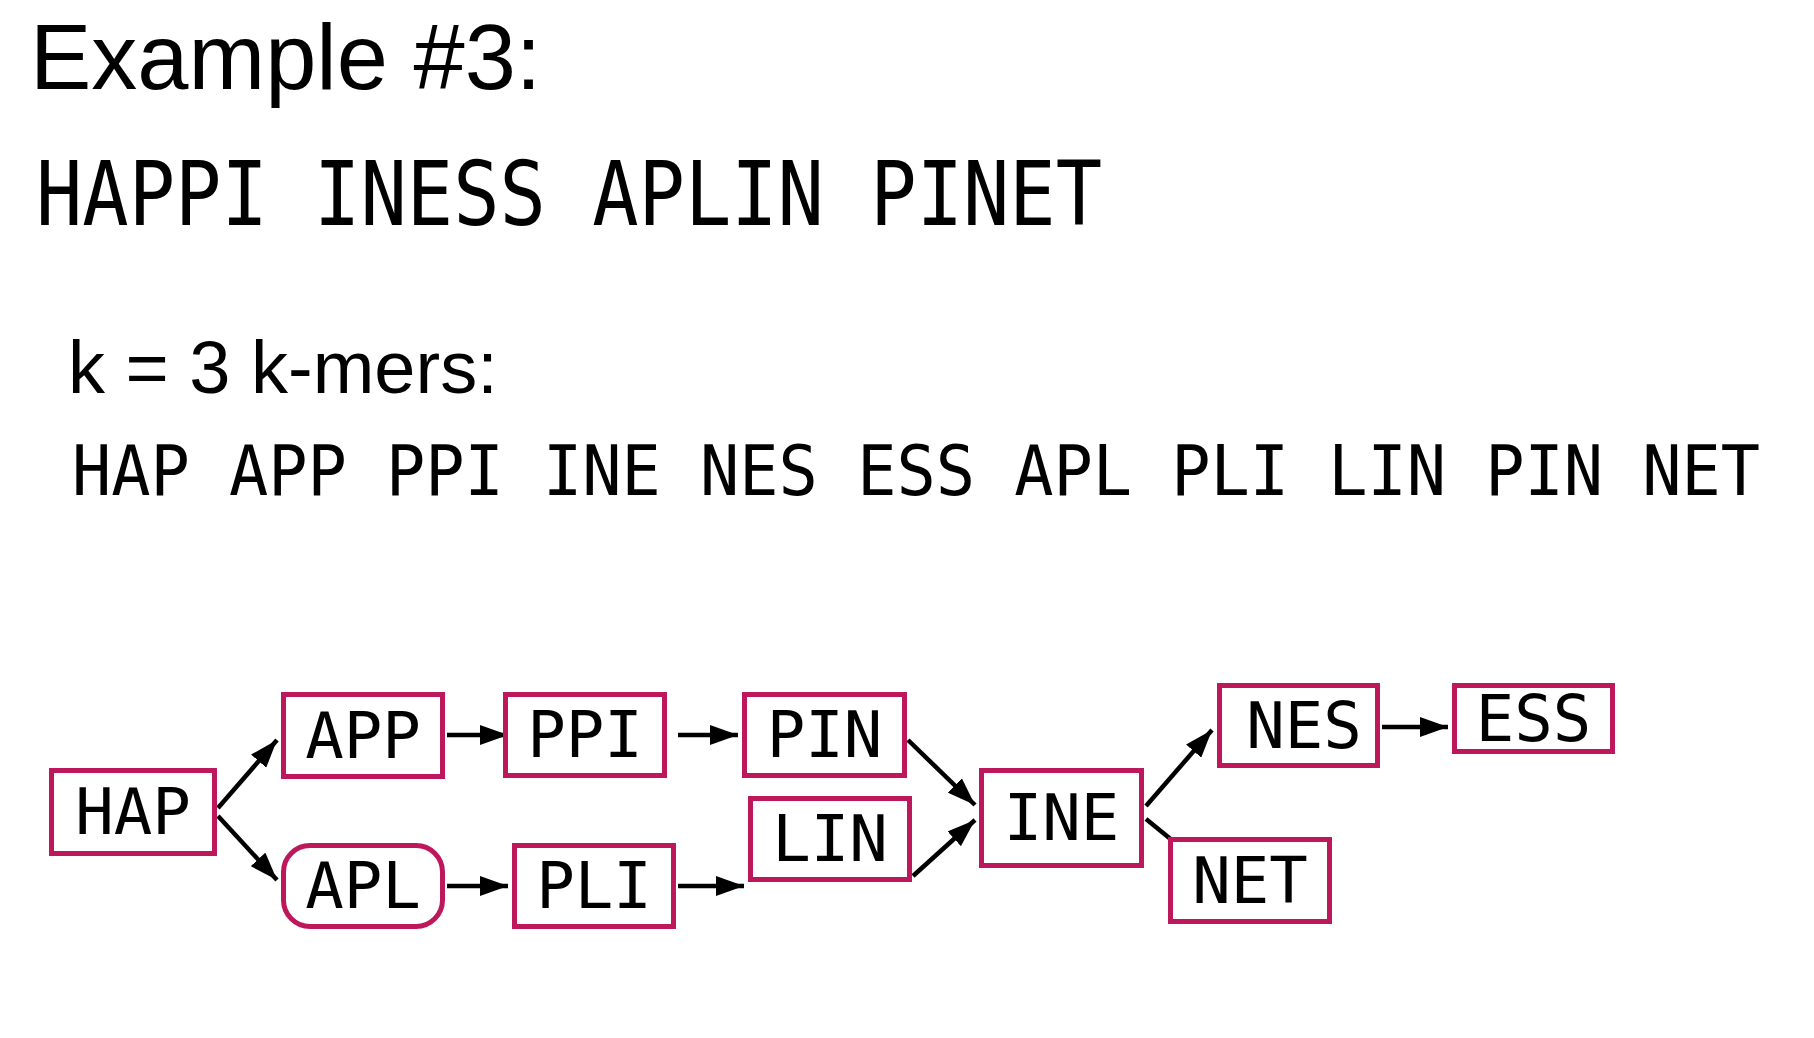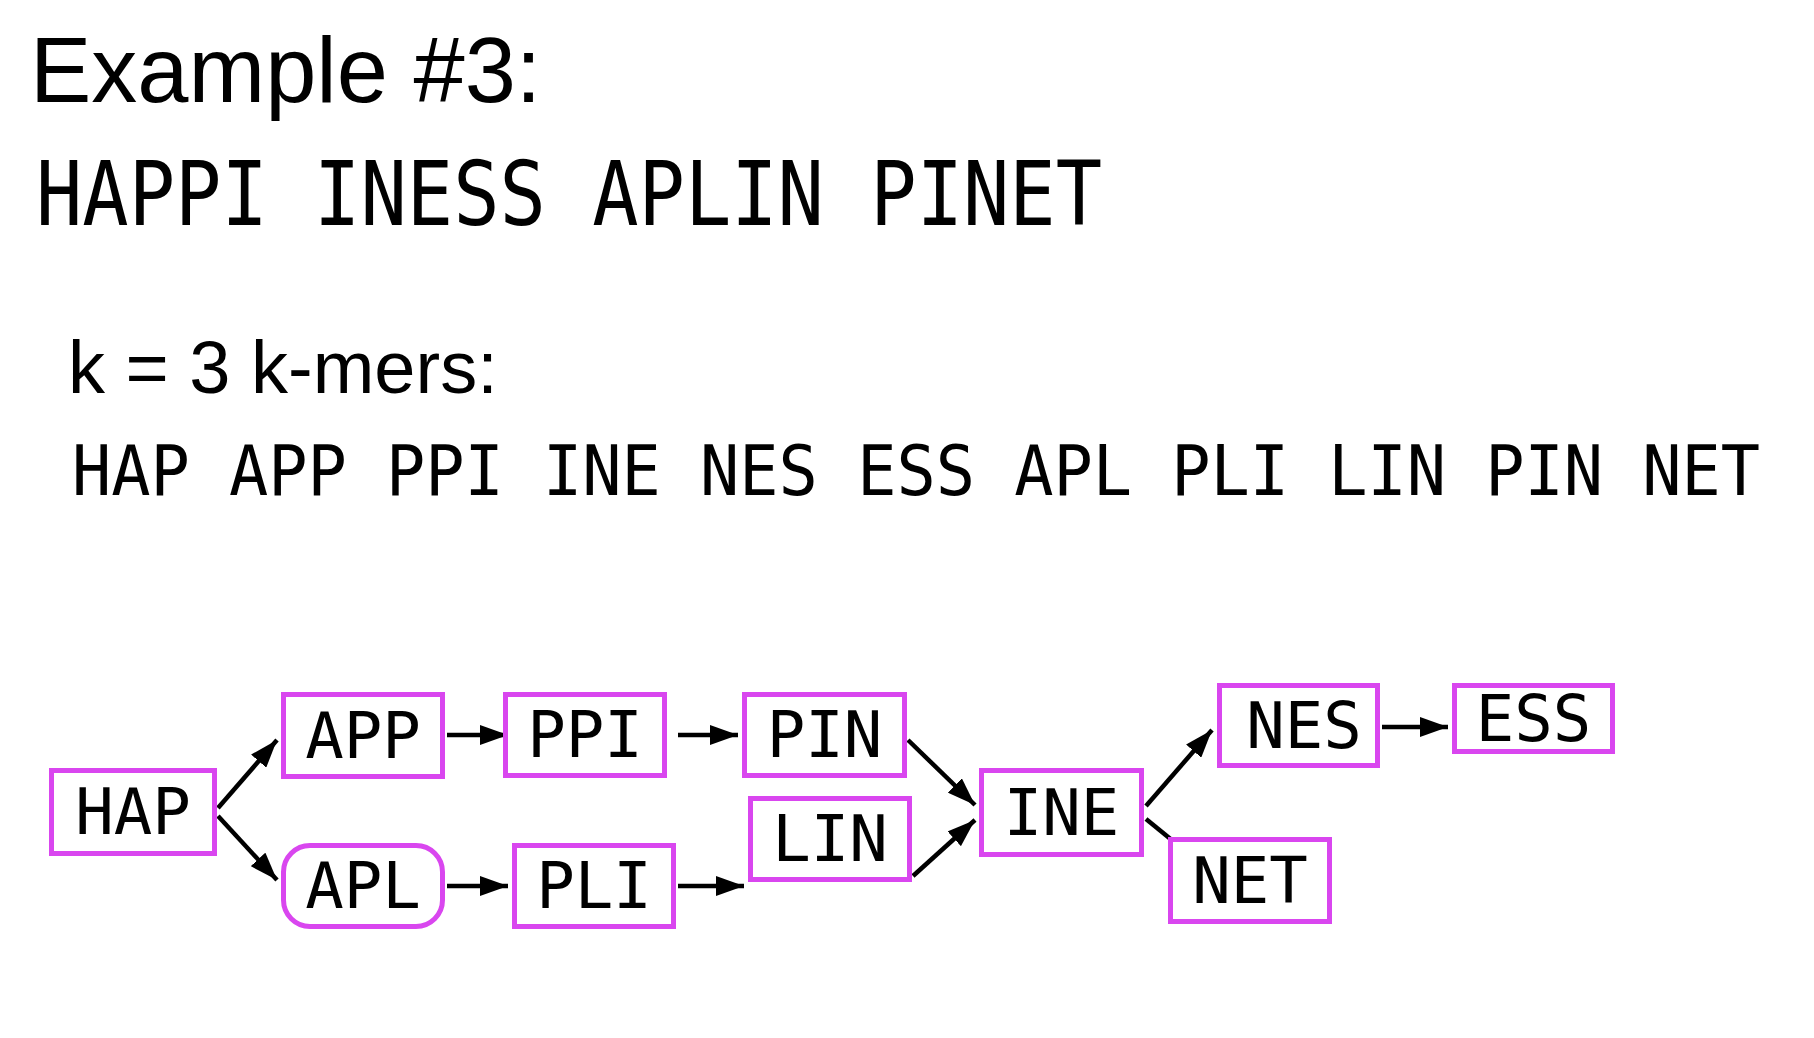--- a/index.html
+++ b/index.html
@@ -14,21 +14,20 @@
     font-family: "Liberation Sans", sans-serif;
     color: #000000;
   }
 
   .abs { position: absolute; white-space: pre; line-height: 1; }
 
   .title {
     left: 30px; top: 11px;
     font-size: 92px;
     font-family: "Liberation Sans", sans-serif;
-    margin-top: 13px;
   }
 
   .reads-line {
     left: 36px; top: 150px;
     font-size: 89px;
     font-family: "DejaVu Sans Mono", monospace;
   }
   .reads-line .squeeze {
     display: inline-block;
     transform: scaleX(0.865);
@@ -50,21 +49,21 @@
     display: inline-block;
     transform: scaleX(0.945);
     transform-origin: 0 0;
   }
 
   .graph-layer { position: absolute; left: 0; top: 0; }
 
   .node {
     position: absolute;
     box-sizing: border-box;
-    border: 5px solid #d946ef;
+    border: 5px solid #be185d;
     background: #ffffff;
     display: flex;
     align-items: center;
     justify-content: center;
     font-family: "DejaVu Sans Mono", monospace;
     font-size: 64px;
     color: #000000;
   }
 
   svg.edges { position: absolute; left: 0; top: 0; }
@@ -108,21 +107,21 @@
         </div>
         <div class="node" style="left: 281px; top: 692px; width: 164px; height: 87px;">
           <span>APP</span>
         </div>
         <div class="node" style="left: 503px; top: 692px; width: 164px; height: 86px;">
           <span>PPI</span>
         </div>
         <div class="node" style="left: 742px; top: 692px; width: 165px; height: 86px;">
           <span>PIN</span>
         </div>
-        <div class="node" style="left: 979px; top: 768px; width: 165px; height: 89px;">
+        <div class="node" style="left: 979px; top: 768px; width: 165px; height: 100px;">
           <span>INE</span>
         </div>
         <div class="node" style="left: 1217px; top: 683px; width: 163px; height: 85px; padding-left: 11px;">
           <span>NES</span>
         </div>
         <div class="node" style="left: 1452px; top: 683px; width: 163px; height: 71px;">
           <span>ESS</span>
         </div>
         <div class="node" style="left: 281px; top: 843px; width: 164px; height: 86px; border-radius: 29px;">
           <span>APL</span>

